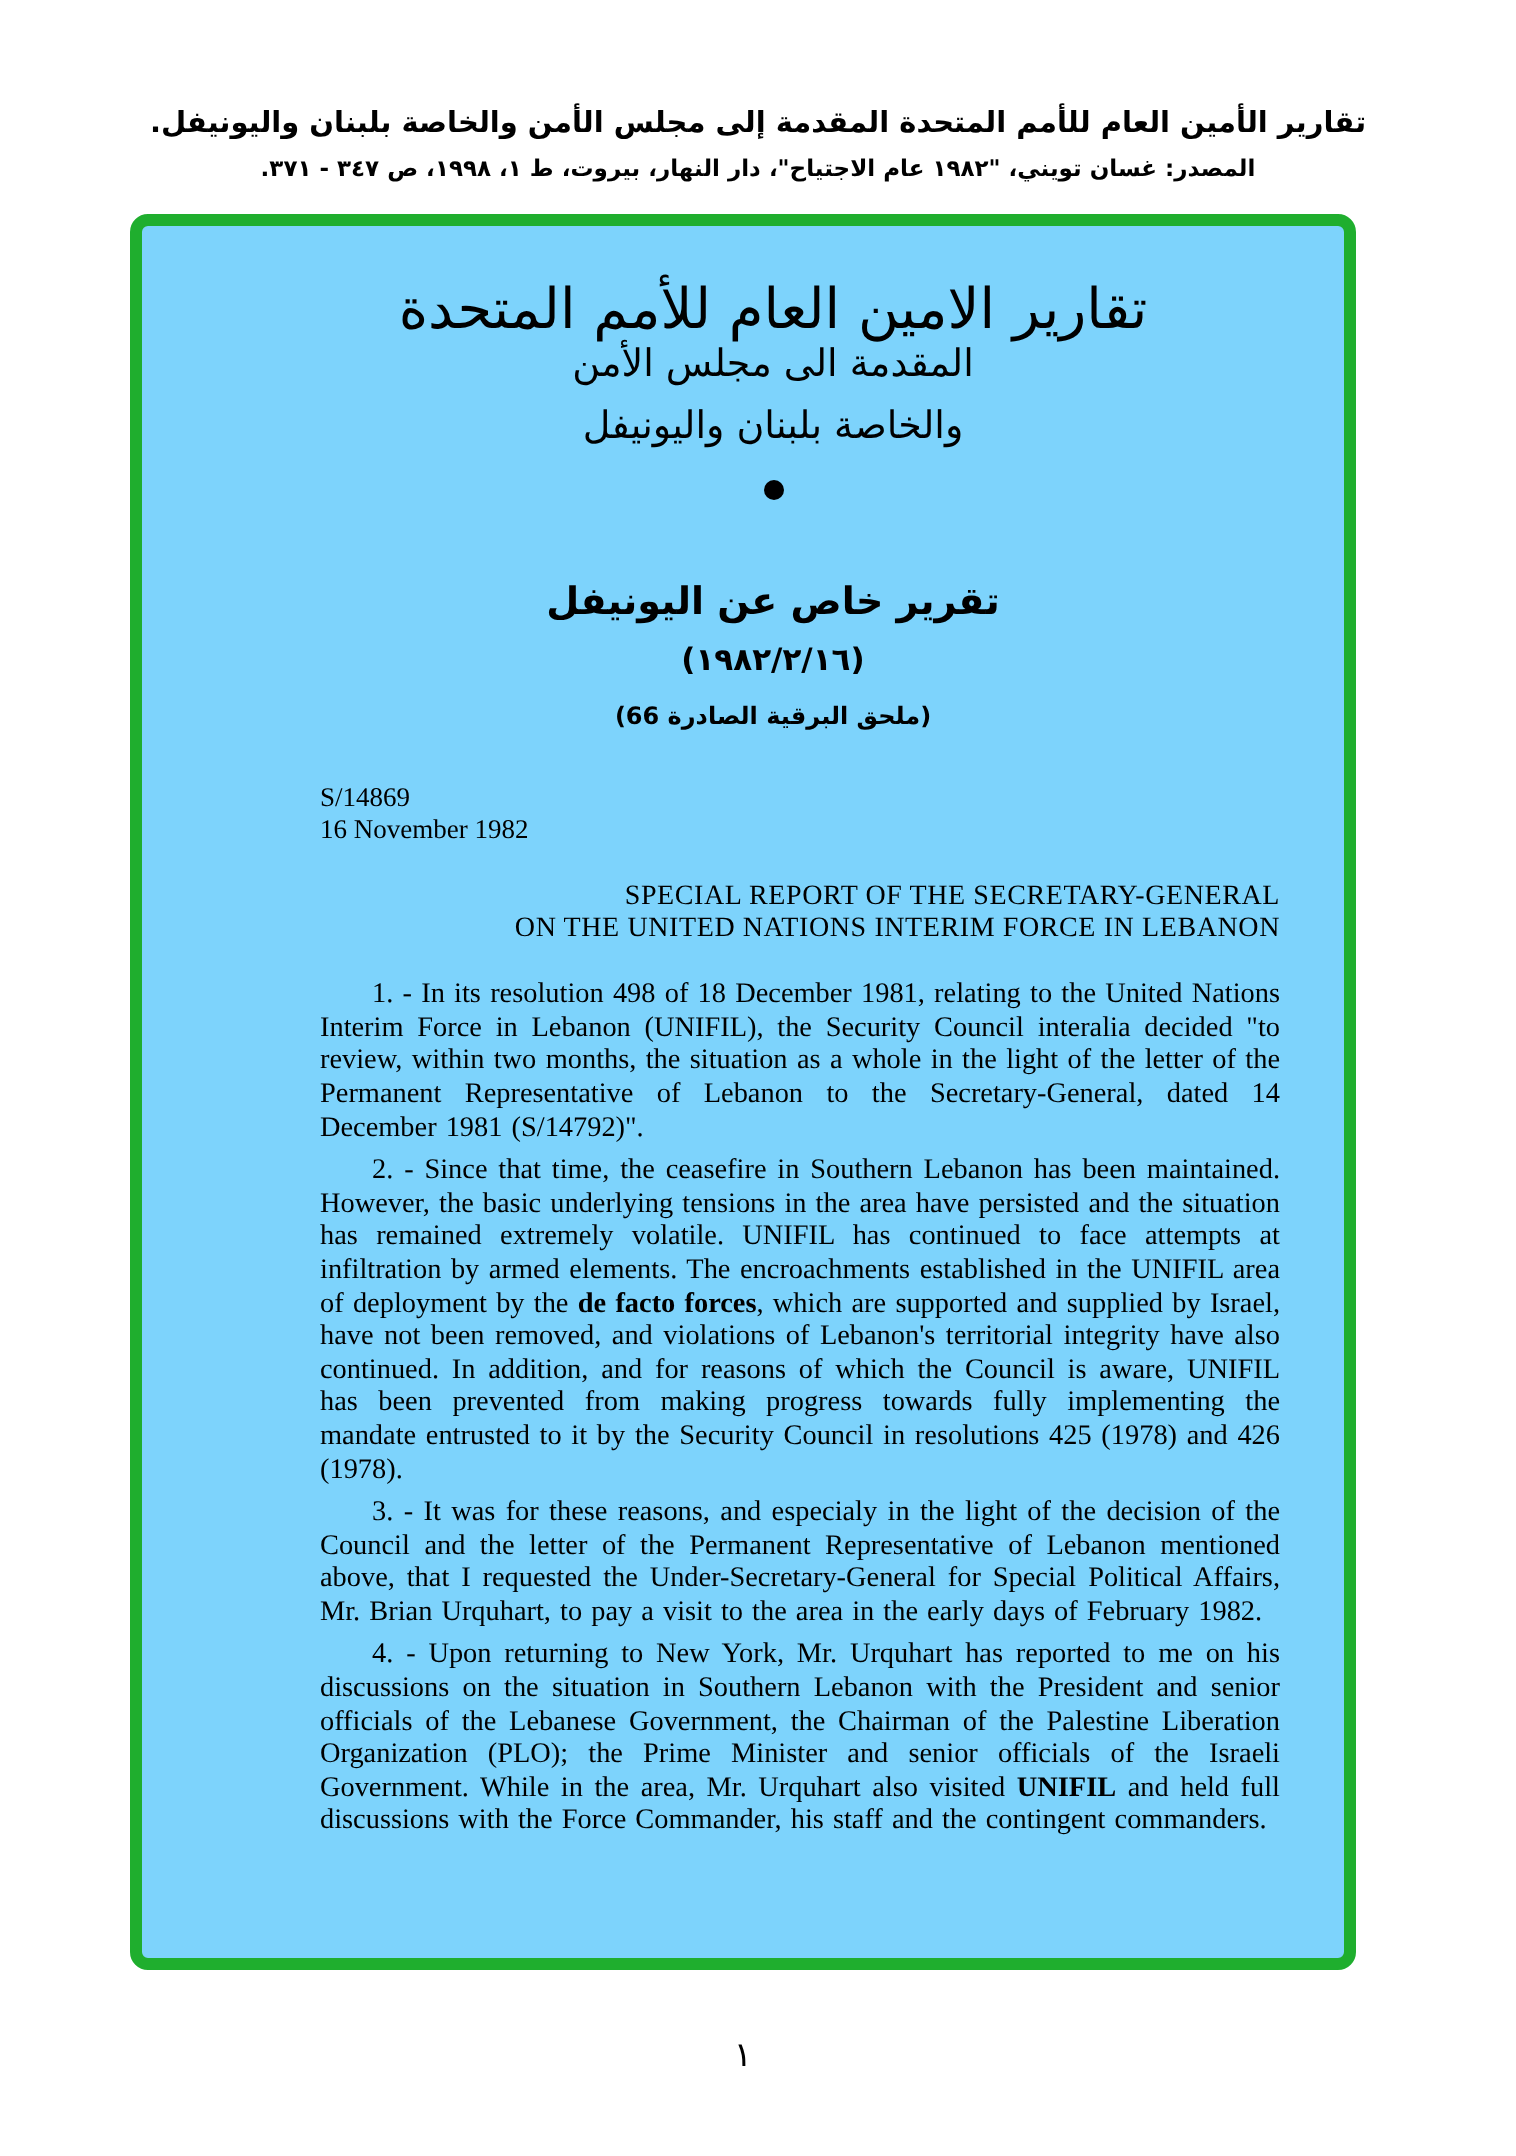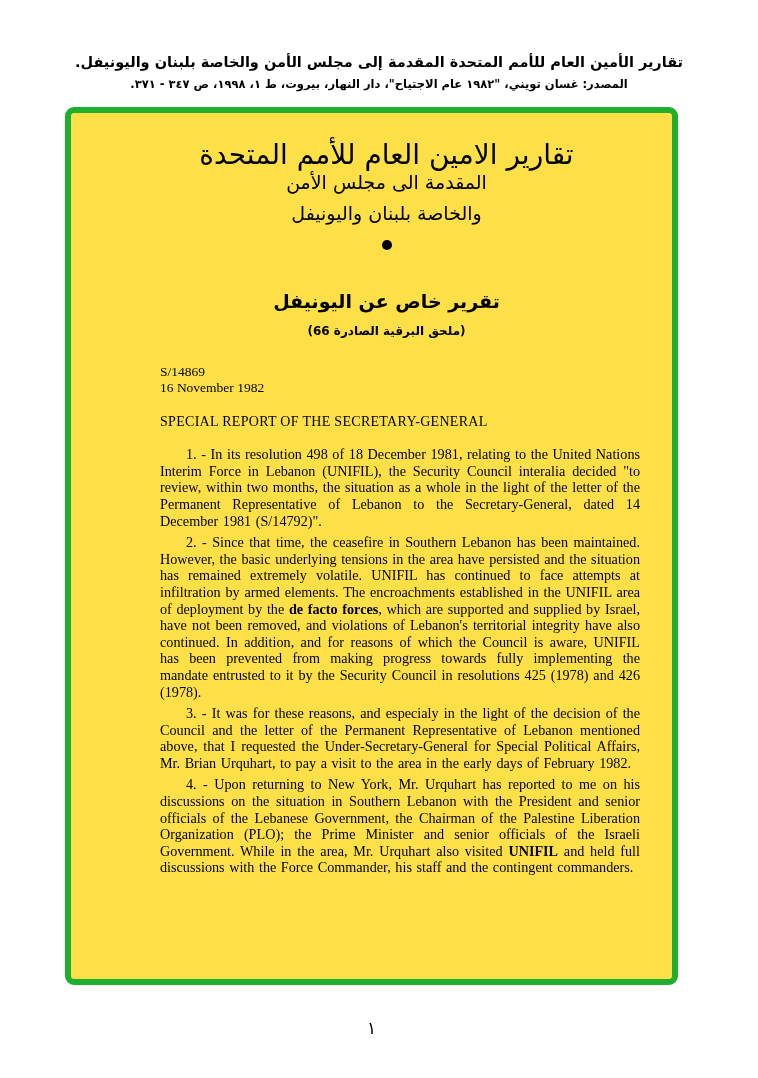--- a/index.html
+++ b/index.html
@@ -40,21 +40,21 @@
   
   .doc-frame {
     position: absolute;
     left: 65px;
     top: 107px;
     width: 613px;
     height: 878px;
     box-sizing: border-box;
     border: 6px solid #1fae2e;
     border-radius: 9px;
-    background: #fde047;
+    background: #7dd3fc;
     overflow: hidden;
   }
 
   .arabic-block {
     direction: rtl;
     text-align: center;
     padding: 0 28px 0 58px;
     font-family: "DejaVu Sans", sans-serif;
   }
   .title-main {
@@ -99,21 +99,21 @@
     direction: ltr;
     margin: 26px 32px 0 89px; 
     font-family: "Liberation Serif", "DejaVu Serif", serif;
   }
   .doc-id {
     font-size: 13.5px;
     line-height: 16px;
   }
   .report-title {
     margin-top: 18px;
-    text-align: left;
+    text-align: right;
     font-size: 14px;
     line-height: 16px;
     letter-spacing: 0.3px;
     font-family: Liberation Serif, serif;
   }
   .paragraphs {
     margin-top: 16px;
   }
   .body-para {
     margin: 0 0 5px 0;
@@ -145,30 +145,32 @@
 </div>
 
 <div class="doc-frame" style="border-color: rgb(31, 174, 46);">
 
   <div class="arabic-block">
     <div class="title-main">تقارير الامين العام للأمم المتحدة</div>
     <div class="title-sub1">المقدمة الى مجلس الأمن</div>
     <div class="title-sub2">والخاصة بلبنان واليونيفل</div>
     <div class="bullet-dot"></div>
     <div class="section-title">تقرير خاص عن اليونيفل</div>
+    <div class="section-date">(١٩٨٢/٢/١٦)</div>
     <div class="section-note">(ملحق البرقية الصادرة 66)</div>
   </div>
 
   <div class="report">
     <div class="doc-id">
       <div>S/14869</div>
       <div>16 November 1982</div>
     </div>
     <div class="report-title">
       <div>SPECIAL REPORT OF THE SECRETARY-GENERAL</div>
+      <div>ON THE UNITED NATIONS INTERIM FORCE IN LEBANON</div>
     </div>
     <div class="paragraphs">
         <p class="body-para"><span>1. - In its resolution 498 of 18 December 1981, relating to the United Nations Interim Force in Lebanon (UNIFIL), the Security Council interalia decided "to review, within two months, the situation as a whole in the light of the letter of the Permanent Representative of Lebanon to the Secretary-General, dated 14 December 1981 (S/14792)".</span></p>
         <p class="body-para"><span>2. - Since that time, the ceasefire in Southern Lebanon has been maintained. However, the basic underlying tensions in the area have persisted and the situation has remained extremely volatile. UNIFIL has continued  to face attempts at infiltration by armed elements. The encroachments established in the UNIFIL area of deployment by the </span><b>de facto forces</b><span>, which are supported and supplied by Israel, have not been removed, and violations of Lebanon's territorial integrity have also continued. In addition, and for reasons of which the Council is aware, UNIFIL has been prevented from making progress towards fully implementing the mandate entrusted to it by the Security Council in resolutions 425 (1978) and 426 (1978).</span></p>
         <p class="body-para"><span>3. - It was for these reasons, and especialy in the light of the decision of the Council and the letter of the Permanent Representative of Lebanon mentioned above, that I requested the Under-Secretary-General for Special Political Affairs, Mr. Brian Urquhart, to pay a visit to the area in the early days of February 1982.</span></p>
         <p class="body-para"><span>4. - Upon returning to New York, Mr. Urquhart has reported to me on his discussions on the situation in Southern Lebanon with the President and senior officials of the Lebanese Government, the Chairman of the Palestine Liberation Organization (PLO); the Prime Minister and senior officials of the Israeli Government. While in the area, Mr. Urquhart also visited </span><b>UNIFIL</b><span> and held full discussions with the Force Commander, his staff and the contingent commanders.</span></p>
       </div>
   </div>
 
 </div>

